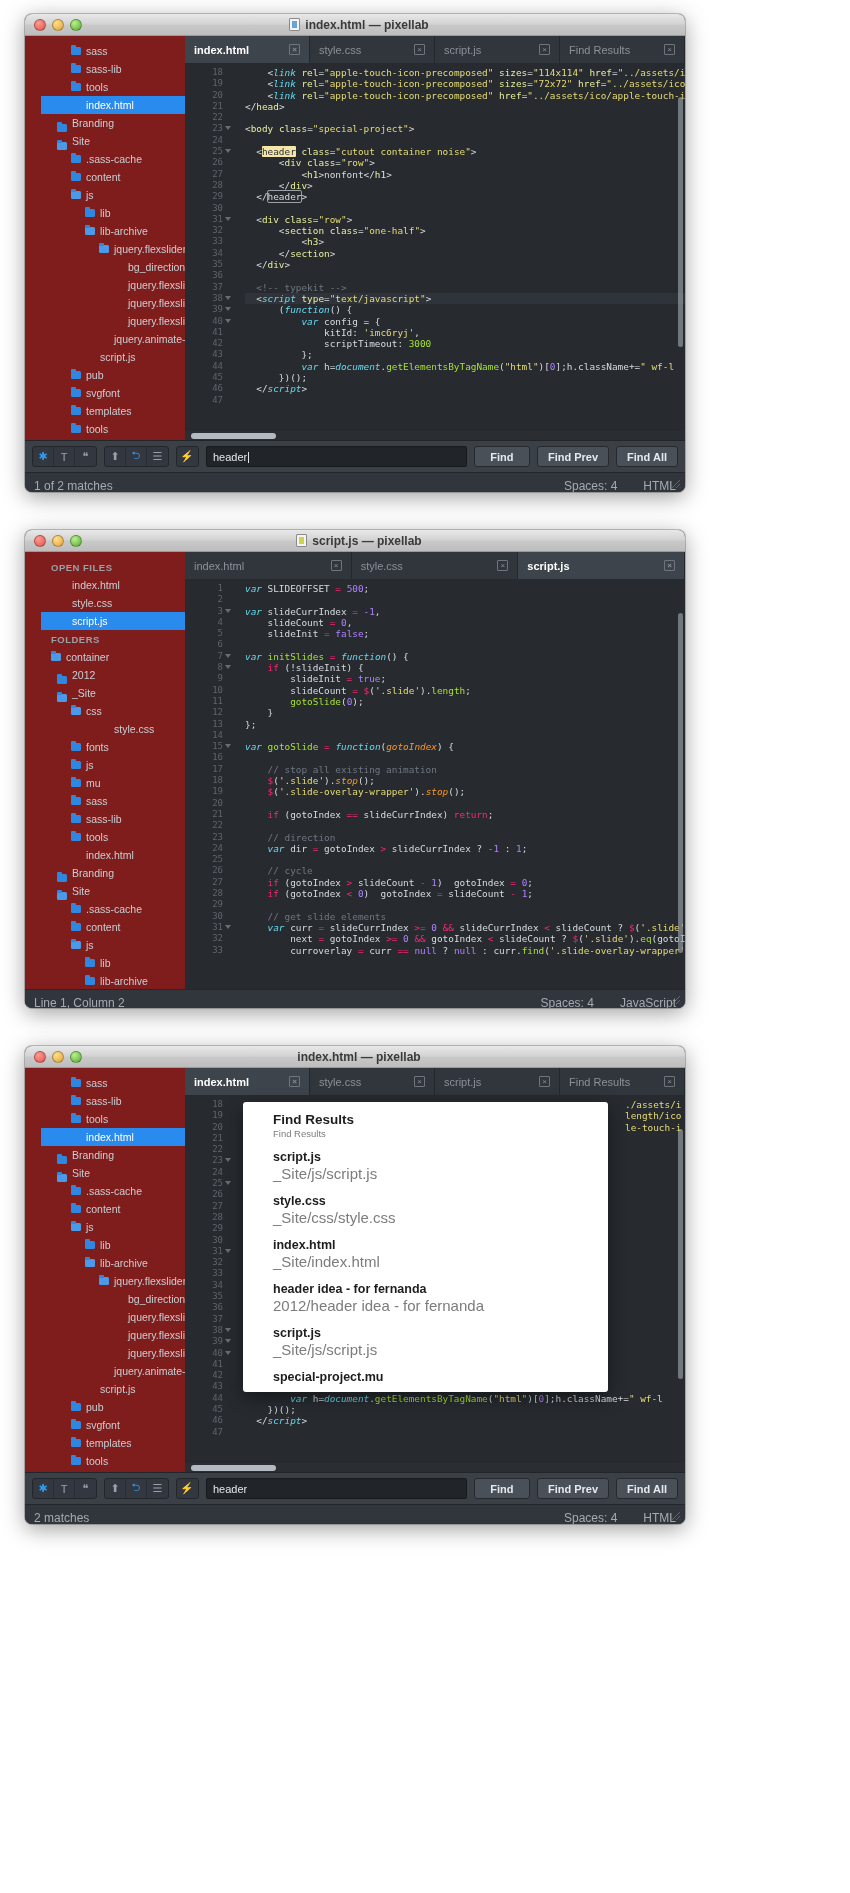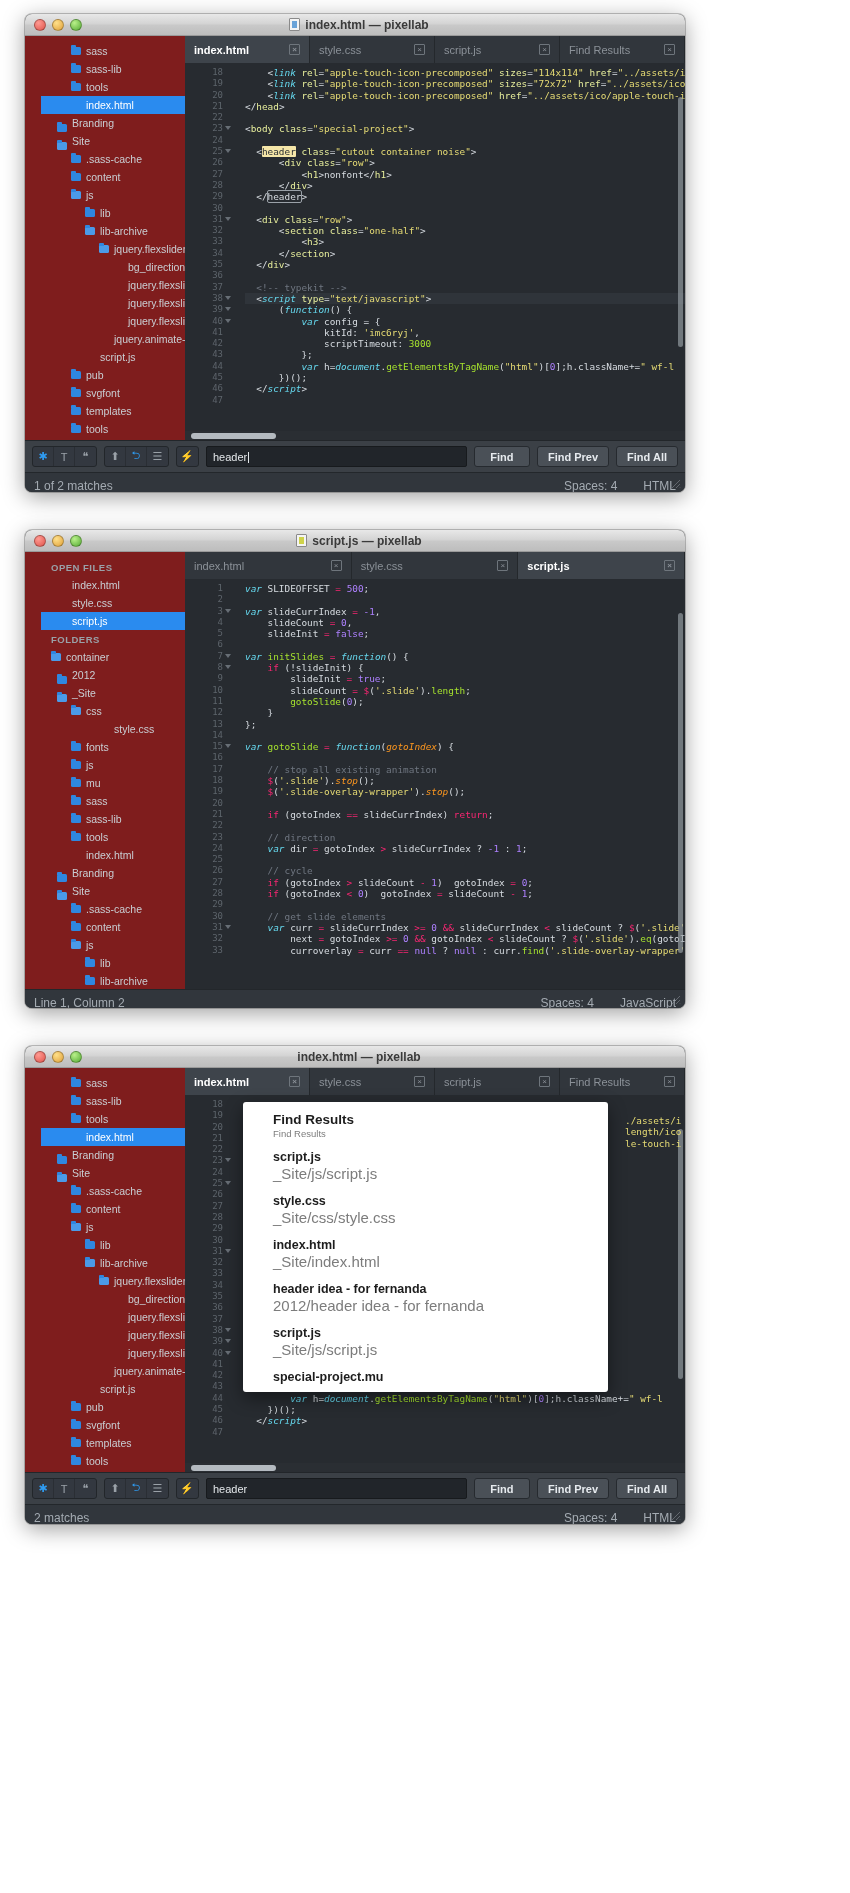--- a/index.html
+++ b/index.html
@@ -743,21 +743,21 @@
               <div>41</div>
               <div>42</div>
               <div>43</div>
               <div>44</div>
               <div>45</div>
               <div>46</div>
               <div>47</div>
             </div>
           <div class="code" id="w3-code"><div>&nbsp;</div><div>&nbsp;</div><div>&nbsp;</div><div>&lt;/<span class="t-tag">hr</span></div><div>&nbsp;</div><div>&lt;<span class="t-tag">bod</span></div><div>&nbsp;</div><div>&nbsp;</div><div>&nbsp;</div><div>&nbsp;</div><div>&nbsp;</div><div>&nbsp;</div><div>&nbsp;</div><div>&nbsp;</div><div>&nbsp;</div><div>&nbsp;</div><div>&nbsp;</div><div>&nbsp;</div><div>&nbsp;</div><div>&nbsp;</div><div>&nbsp;</div><div>&nbsp;</div><div>&nbsp;</div><div>&nbsp;</div><div>&nbsp;</div><div>        };</div><div>        <span class="t-kw">var</span> h=<span class="t-kw">document</span>.<span class="t-prop">getElementsByTagName</span>(<span class="t-str">"html"</span>)[<span class="t-num">0</span>];h.className+=<span class="t-str">" wf-l</span></div><div>    })();</div><div>  &lt;/<span class="t-kw">script</span>&gt;</div><div>&nbsp;</div></div>
           <div class="vscroll" style="height:250px; top:34px;"></div>
-          <div id="w3-right-frags" style="position:absolute;right:2px;top:20px;width:58px;
+          <div id="w3-right-frags" style="position:absolute;right:2px;top:4px;width:58px;
                font-family:'DejaVu Sans Mono',monospace;font-size:9.4px;color:#e6db74;white-space:pre;"><div style="height: 11.3px; line-height: 11.3px;">./assets/i</div><div style="height: 11.3px; line-height: 11.3px;">length/ico</div><div style="height: 11.3px; line-height: 11.3px;">le-touch-i</div></div>
         </div>
         <div class="hscroll-track">
           <div class="hscroll-thumb" style="left:6px;width:85px;"></div>
         </div>
       </div>
     </div>
 
     <div class="fr-panel" style="left:218px; top:56px; width:365px; height:290px;">
       <div class="fr-head">

